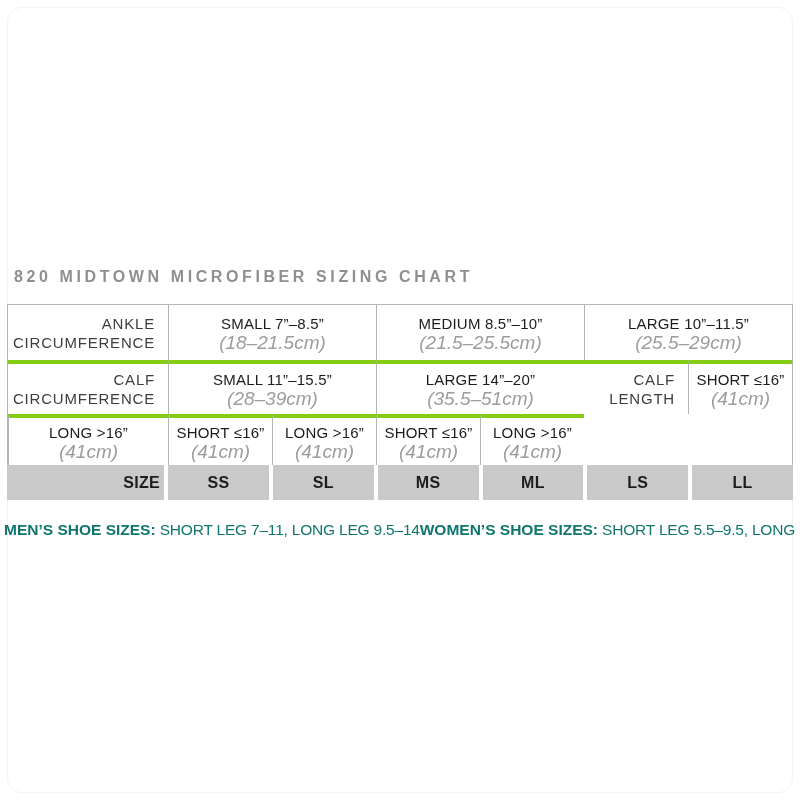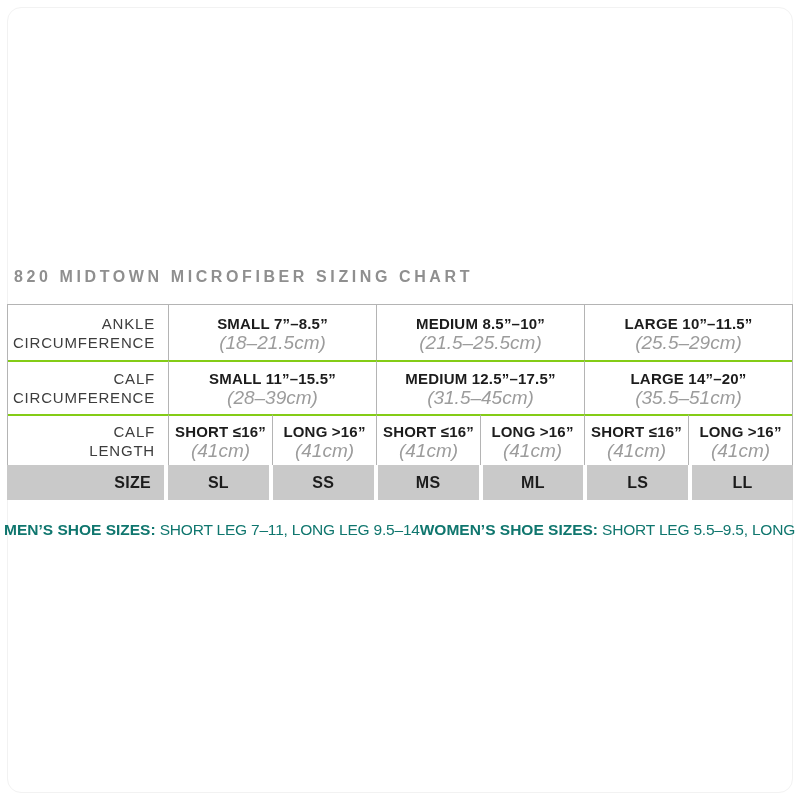--- a/index.html
+++ b/index.html
@@ -43,41 +43,41 @@
     border: 1px solid #b4b4b4;
     border-bottom: none;
     box-sizing: border-box;
   }
   .cell {
     display: flex;
     flex-direction: column;
     justify-content: center;
     align-items: center;
     border-left: 1px solid #b4b4b4;
-    border-top: 2px solid #84cc16;
+    border-top: 4px solid #84cc16;
     box-sizing: border-box;
     text-align: center;
   }
   .row1 { border-top: none; }
   .colfirst { border-left: none; }
   .span2 { grid-column: span 2; }
   .label-cell {
     align-items: flex-end;
     text-align: right;
     padding-right: 13px;
   }
   .label-line {
     font-size: 15px;
     color: #3d3d3d;
     letter-spacing: 0.8px;
     line-height: 19px;
   }
   .main-line {
     font-size: 15px;
-    font-weight: bold;
+    font-weight: normal;
     color: #1c1c1c;
     letter-spacing: 0.2px;
     line-height: 20px;
   }
   .sub-line {
     font-size: 19px;
     font-style: italic;
     color: #9c9c9c;
     line-height: 18px;
   }
@@ -96,21 +96,21 @@
     display: flex;
     align-items: center;
     justify-content: center;
     font-weight: bold;
     font-size: 16px;
     color: #1c1c1c;
     letter-spacing: 0.3px;
   }
   .size-label {
     justify-content: flex-end;
-    padding-right: 13px;
+    padding-right: 4px;
     box-sizing: border-box;
   }
   .footer {
     position: absolute;
     left: 4px;
     top: 521px;
     width: 793px;
     display: flex;
     justify-content: space-between;
     font-size: 15.5px;
@@ -149,24 +149,20 @@
 
     <div class="cell colfirst label-cell">
       <span class="label-line">CALF</span>
       <span class="label-line">CIRCUMFERENCE</span>
     </div>
     <div class="cell span2">
       <span class="main-line">SMALL 11”–15.5”</span>
       <span class="sub-line">(28–39cm)</span>
     </div>
     <div class="cell span2">
-      <span class="main-line">MEDIUM 12.5”–17.5”</span>
-      <span class="sub-line">(31.5–45cm)</span>
-    </div>
-    <div class="cell span2">
       <span class="main-line">LARGE 14”–20”</span>
       <span class="sub-line">(35.5–51cm)</span>
     </div>
 
     <div class="cell colfirst label-cell">
       <span class="label-line">CALF</span>
       <span class="label-line">LENGTH</span>
     </div>
     <div class="cell">
       <span class="main-line">SHORT ≤16”</span>
@@ -189,22 +185,22 @@
       <span class="sub-line">(41cm)</span>
     </div>
     <div class="cell">
       <span class="main-line">LONG &gt;16”</span>
       <span class="sub-line">(41cm)</span>
     </div>
   </div>
 
   <div class="size-row">
     <div class="size-cell size-label">SIZE</div>
+    <div class="size-cell">SS</div>
     <div class="size-cell">SL</div>
-    <div class="size-cell">SS</div>
     <div class="size-cell">MS</div>
     <div class="size-cell">ML</div>
     <div class="size-cell">LS</div>
     <div class="size-cell">LL</div>
   </div>
 
   <div class="footer">
     <span><b>MEN’S SHOE SIZES:</b><span> SHORT LEG 7–11, LONG LEG 9.5–14</span></span>
     <span><b>WOMEN’S SHOE SIZES:</b><span> SHORT LEG 5.5–9.5, LONG LEG 8–12</span></span>
   </div>

